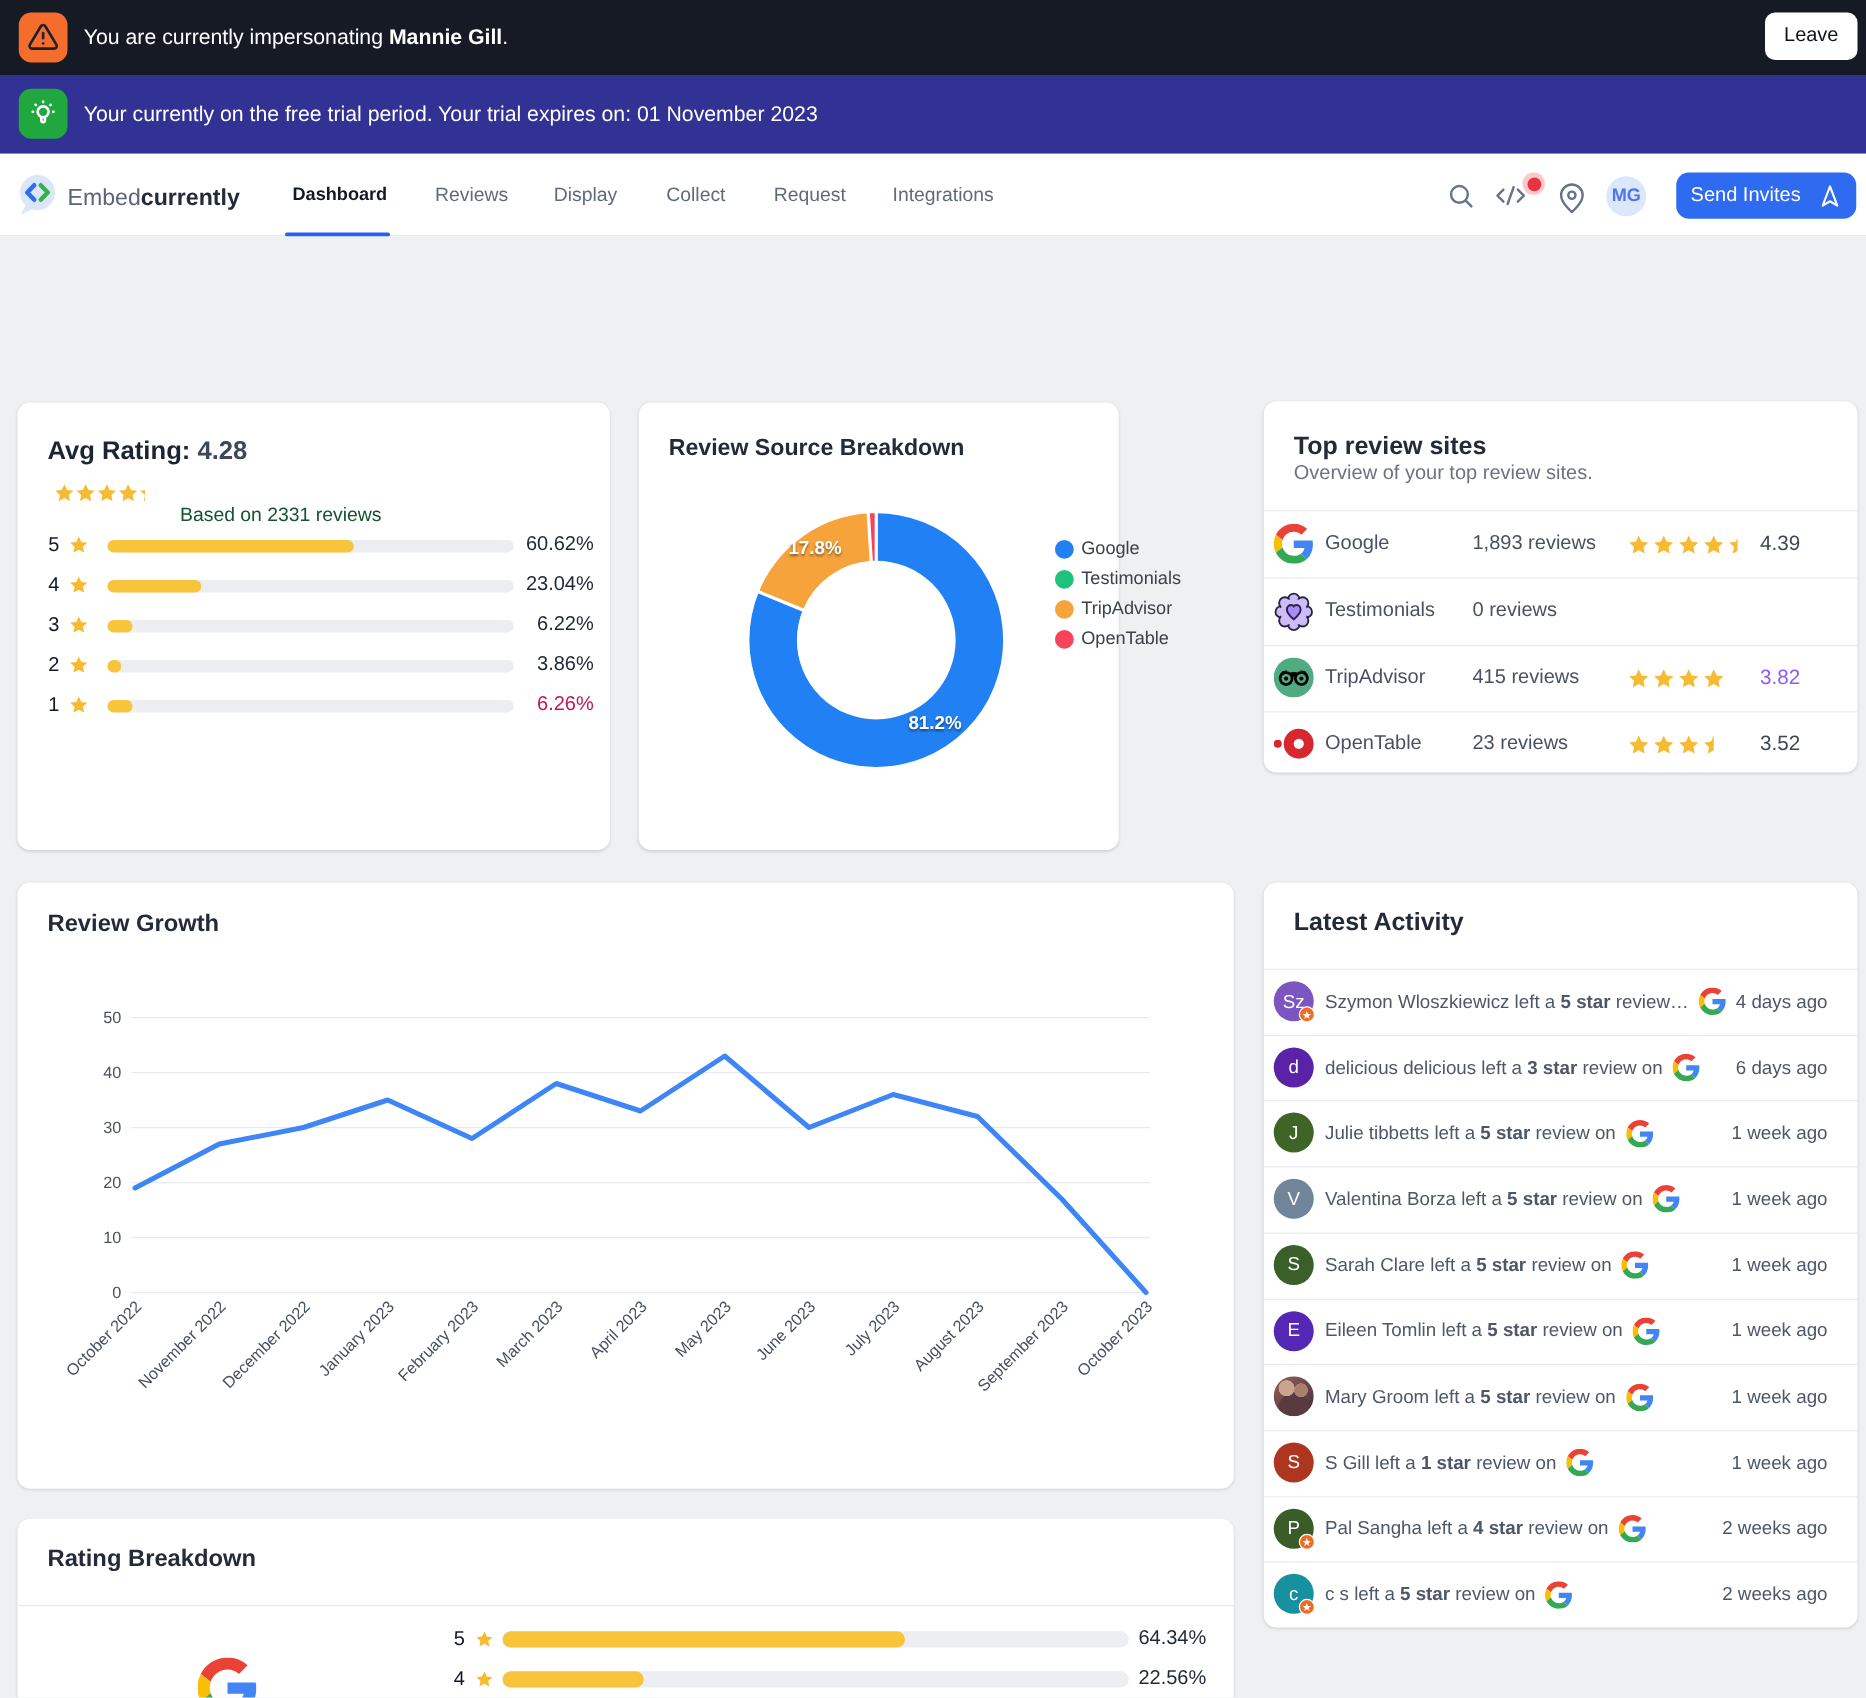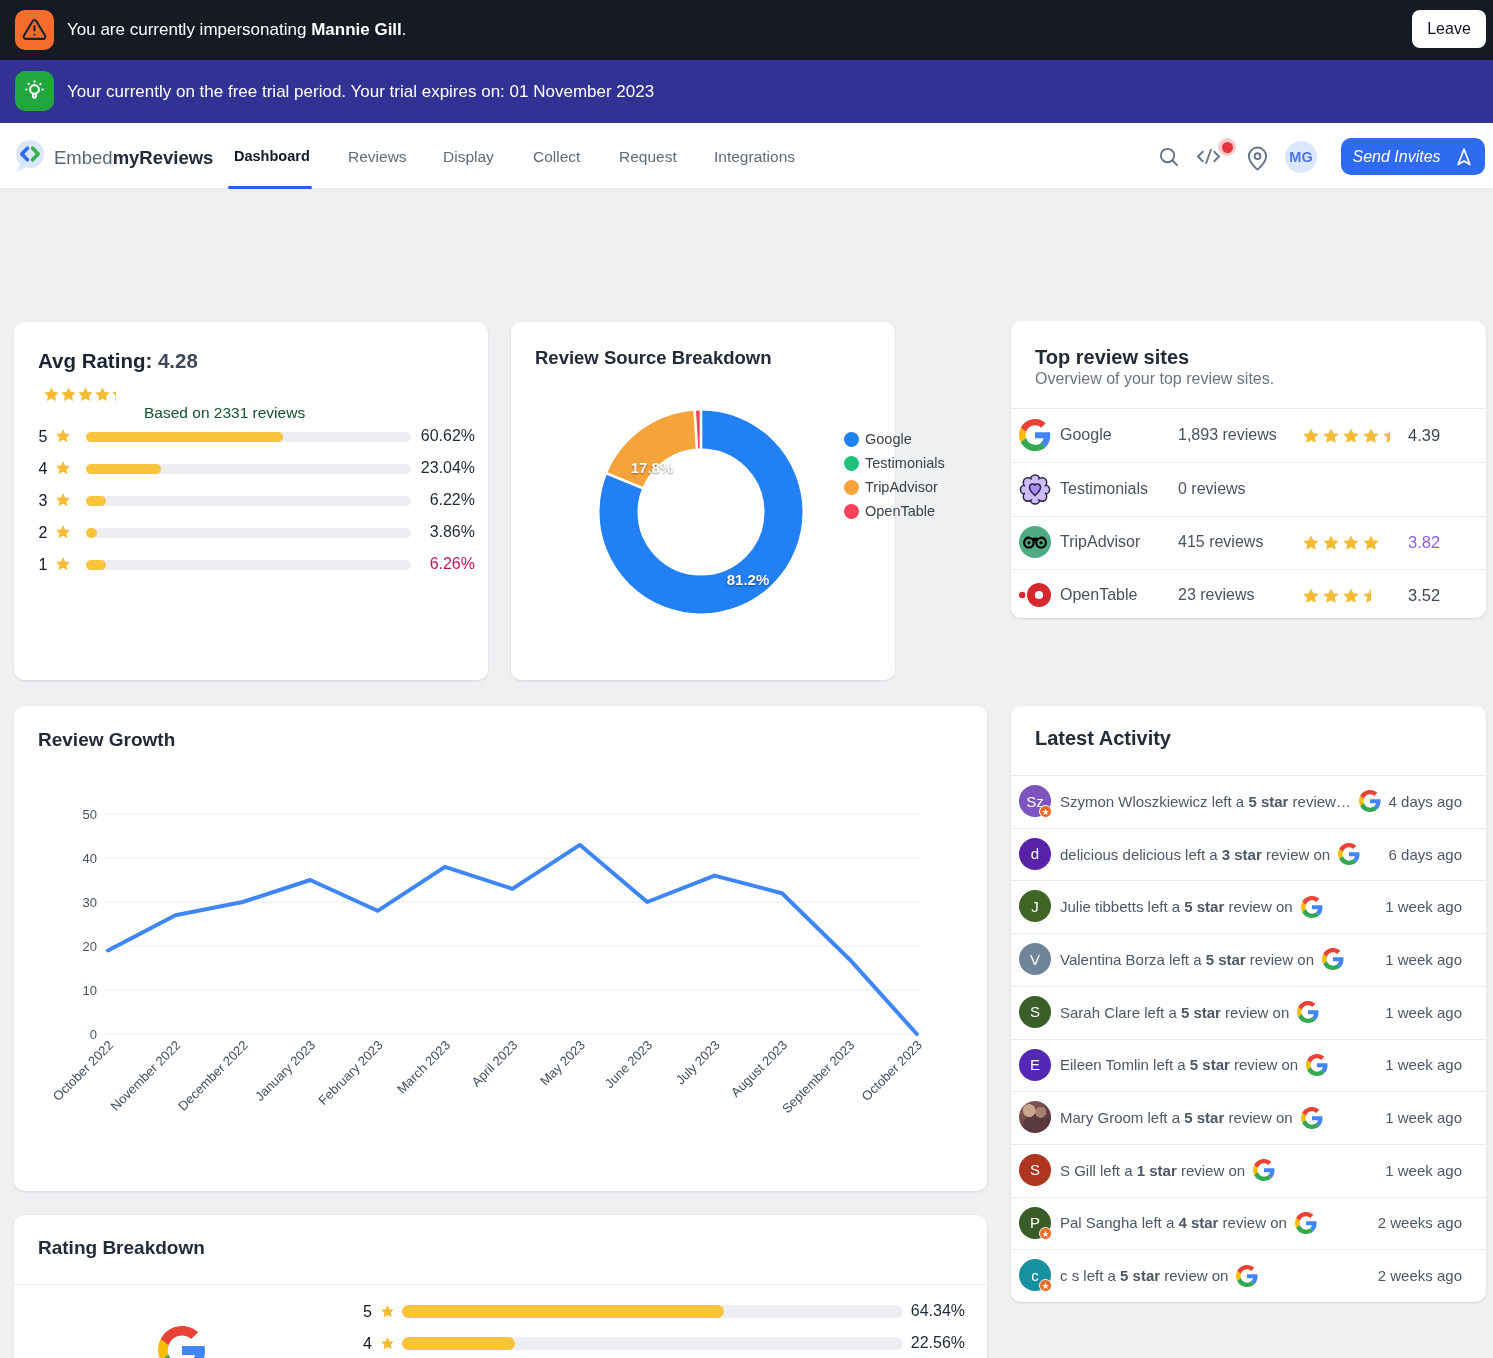--- a/index.html
+++ b/index.html
@@ -61,21 +61,21 @@
   </div>
 
   <div class="abs" style="left:0;top:123px;width:1493px;height:66px;background:#fff;border-bottom:1px solid #e8eaee;">
 
     <svg class="abs" style="left:15px;top:16px;" width="30" height="35" viewBox="0 0 30 35">
       <path d="M6 24 L1.5 33 L13 27 Z" fill="#dbe6fa"></path>
       <circle cx="15" cy="15" r="14" fill="#dbe6fa"></circle>
       <path d="M12.4 9.2 L6.8 15 L12.4 20.8" fill="none" stroke="#2f6df0" stroke-width="3.6" stroke-linecap="round" stroke-linejoin="round"></path>
       <path d="M17.6 9.2 L23.2 15 L17.6 20.8" fill="none" stroke="#36b24a" stroke-width="3.6" stroke-linecap="round" stroke-linejoin="round"></path>
     </svg>
-    <div class="abs" style="left:54px;top:23.5px;font-size:18.5px;color:#5b6574;">Embed<b style="color:#222b3a;">myReviews</b></div>
+    <div class="abs" style="left:54px;top:23.5px;font-size:18.5px;color:#5b6574;">Embed<b style="color:#222b3a;">currently</b></div>
 
     <div class="abs" style="left:234px;top:25px;font-size:14.5px;font-weight:700;color:#111827;">Dashboard</div>
     <div class="abs" style="left:228px;top:63px;width:84px;height:3px;background:#2563eb;border-radius:2px;"></div>
     <div class="abs" style="left:348px;top:25px;font-size:15.5px;color:#5f6b7b;">Reviews</div>
     <div class="abs" style="left:443px;top:25px;font-size:15.5px;color:#5f6b7b;">Display</div>
     <div class="abs" style="left:533px;top:25px;font-size:15.5px;color:#5f6b7b;">Collect</div>
     <div class="abs" style="left:619px;top:25px;font-size:15.5px;color:#5f6b7b;">Request</div>
     <div class="abs" style="left:714px;top:25px;font-size:15.5px;color:#5f6b7b;">Integrations</div>
 
     <svg class="abs" style="left:1157px;top:22px;" width="23" height="23" viewBox="0 0 24 24" fill="none" stroke="#64748b" stroke-width="2" stroke-linecap="round">
@@ -87,21 +87,21 @@
       <polyline points="20,7 25,12 20,17"></polyline>
       <line x1="16.5" y1="5" x2="11.5" y2="19"></line>
     </svg>
     <div class="abs" style="left:1218px;top:15px;width:18px;height:18px;border-radius:50%;background:#fbc9c9;"></div>
     <div class="abs" style="left:1221.5px;top:18.5px;width:11px;height:11px;border-radius:50%;background:#e8333f;"></div>
     <svg class="abs" style="left:1246px;top:23px;" width="23" height="25" viewBox="0 0 24 26" fill="none" stroke="#64748b" stroke-width="2" stroke-linecap="round" stroke-linejoin="round">
       <path d="M21 10.6c0 6.6-9 14-9 14s-9-7.4-9-14a9 9 0 0 1 18 0z"></path>
       <circle cx="12" cy="10.6" r="3"></circle>
     </svg>
     <div class="abs" style="left:1285px;top:18px;width:32px;height:32px;border-radius:50%;background:#dbe7fb;display:flex;align-items:center;justify-content:center;font-size:14.5px;font-weight:600;color:#4f74f0;">MG</div>
-    <div class="abs" style="left:1341px;top:15px;width:144px;height:37px;background:#2e6bf0;border-radius:10px;display:flex;align-items:center;justify-content:center;color:#fff;font-size:16px;font-style:italic;">
+    <div class="abs" style="left:1341px;top:15px;width:144px;height:37px;background:#2e6bf0;border-radius:10px;display:flex;align-items:center;justify-content:center;color:#fff;font-size:16px;">
       <span>Send Invites</span>
       <svg width="20" height="20" viewBox="0 0 24 24" fill="none" stroke="#fff" stroke-width="2" stroke-linejoin="round" style="margin-left:13px;">
         <polygon points="12,2.5 19,21 12,16.8 5,21"></polygon>
       </svg>
     </div>
   </div>
 
   <div class="card" style="left:14px;top:322px;width:474px;height:358px;">
     <div class="abs" style="left:24px;top:27px;font-size:20.5px;font-weight:700;color:#1b2433;">Avg Rating: <span style="color:#3f4859;">4.28</span></div>
 
@@ -181,21 +181,21 @@
         <circle cx="120" cy="120" r="82.5" fill="none" stroke="#2180f3" stroke-width="38" stroke-dasharray="420.91 97.45" stroke-dashoffset="0"></circle>
         <circle cx="120" cy="120" r="82.5" fill="none" stroke="#f6a33b" stroke-width="38" stroke-dasharray="92.27 426.09" stroke-dashoffset="-420.91"></circle>
         <circle cx="120" cy="120" r="82.5" fill="none" stroke="#f8415a" stroke-width="38" stroke-dasharray="5.18 513.18" stroke-dashoffset="-513.18"></circle>
       </g>
       <g stroke="#fff" stroke-width="2.6">
         <line x1="120" y1="58" x2="120" y2="16"></line>
         <line x1="62.6" y1="96.5" x2="24.7" y2="81.0"></line>
         <line x1="116.1" y1="58.1" x2="113.5" y2="17.2"></line>
       </g>
     </svg>
-    <div class="abs" style="left:141px;top:117px;transform:translate(-50%,-50%);color:#fff;font-size:15px;font-weight:700;text-shadow:0 1px 2px rgba(0,0,0,.45);margin-top:28px;">17.8%</div>
+    <div class="abs" style="left:141px;top:117px;transform:translate(-50%,-50%);color:#fff;font-size:15px;font-weight:700;text-shadow:0 1px 2px rgba(0,0,0,.45);">17.8%</div>
     <div class="abs" style="left:237px;top:257px;transform:translate(-50%,-50%);color:#fff;font-size:15px;font-weight:700;text-shadow:0 1px 2px rgba(0,0,0,.45);">81.2%</div>
 
     <div class="abs" style="left:333px;top:105px;font-size:14.5px;color:#3a414c;">
       <div style="display:flex;align-items:center;height:24px;"><span style="width:15px;height:15px;border-radius:50%;background:#2180f3;margin-right:6px;"></span>Google</div>
       <div style="display:flex;align-items:center;height:24px;"><span style="width:15px;height:15px;border-radius:50%;background:#1ec27d;margin-right:6px;"></span>Testimonials</div>
       <div style="display:flex;align-items:center;height:24px;"><span style="width:15px;height:15px;border-radius:50%;background:#f6a33b;margin-right:6px;"></span>TripAdvisor</div>
       <div style="display:flex;align-items:center;height:24px;"><span style="width:15px;height:15px;border-radius:50%;background:#f8415a;margin-right:6px;"></span>OpenTable</div>
     </div>
   </div>
 

